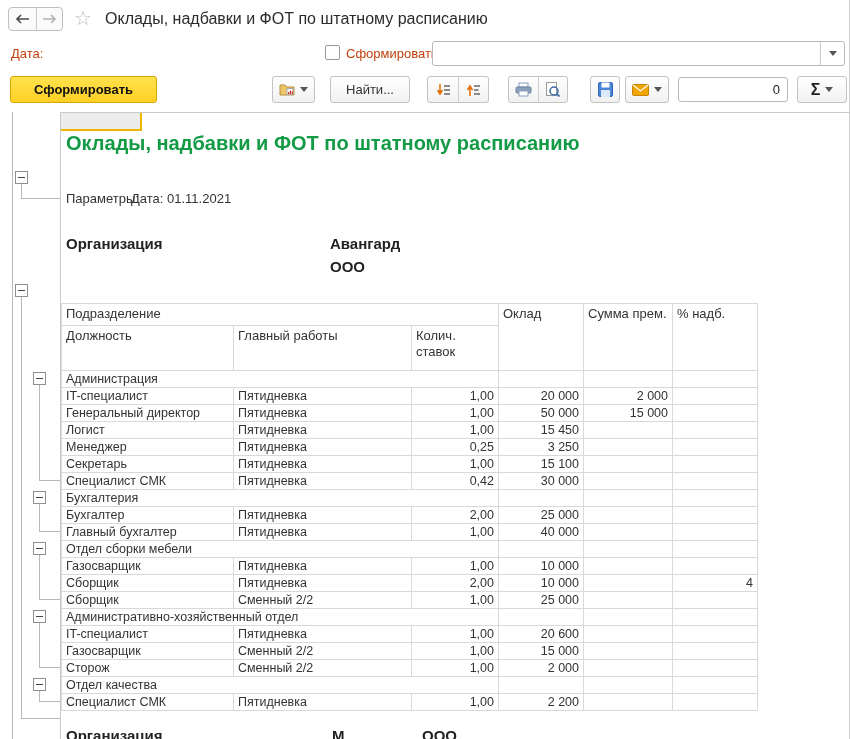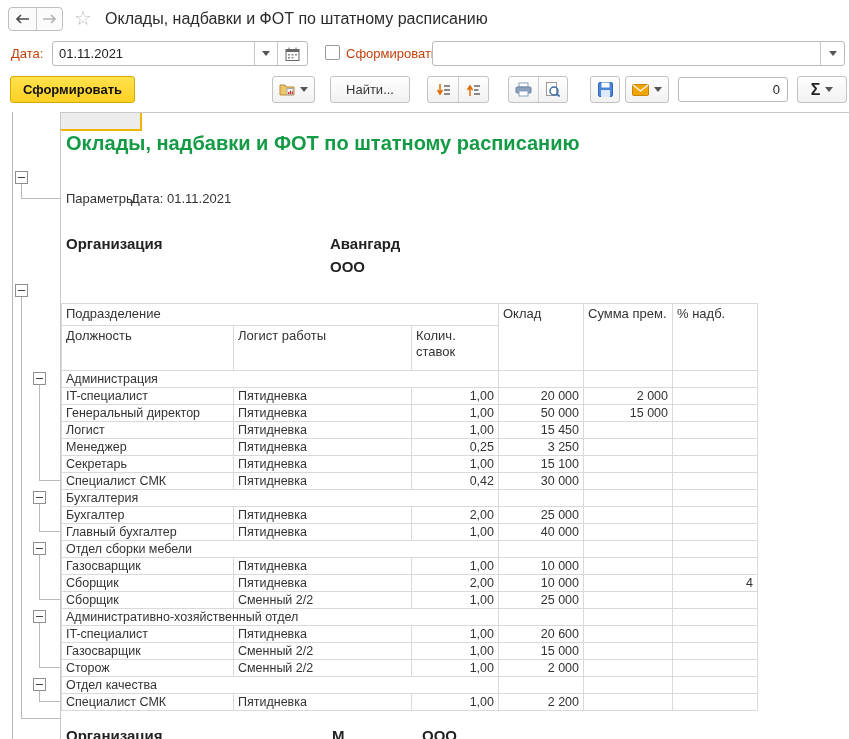--- a/index.html
+++ b/index.html
@@ -78,51 +78,30 @@
     <div class="navbtn">
       <svg width="15" height="10">
           <path d="M1 5 H13 M9 1 L13 5 L9 9" stroke="#b3b3b3" stroke-width="1.6" fill="none"></path>
         </svg>
     </div>
   </div>
   <div class="star">☆</div>
   <div class="wintitle">Оклады, надбавки и ФОТ по штатному расписанию</div>
 
   <div class="flabel" style="left:11px">Дата:</div>
-  <div class="combo" style="left:52px; width:256px">
-    <input value="01.11.2021" style="">
-    <div class="seg" style="width:23px">
-        <span class="caret"></span>
-      </div>
-    <div class="seg" style="width:30px">
-      <svg width="15" height="14">
-        <rect x="1" y="2.5" width="13" height="11" fill="#fff" stroke="#666"></rect>
-        <rect x="1" y="2.5" width="13" height="2.5" fill="#666"></rect>
-        <line x1="4" y1="0.5" x2="4" y2="3" stroke="#666"></line>
-          <line x1="11" y1="0.5" x2="11" y2="3" stroke="#666"></line>
-        <g fill="#888">
-            <rect x="3" y="7" width="2" height="1.5"></rect>
-            <rect x="6.5" y="7" width="2" height="1.5"></rect>
-            <rect x="10" y="7" width="2" height="1.5"></rect>
-            <rect x="3" y="10" width="2" height="1.5"></rect>
-            <rect x="6.5" y="10" width="2" height="1.5"></rect>
-          </g>
-      </svg>
-    </div>
-  </div>
   <div class="checkbox"></div>
   <div class="flabel" style="left:346px">Сформировать:</div>
   <div class="combo" style="left:432px; width:413px">
     <input value="" style="">
     <div class="seg" style="width:24px">
         <span class="caret"></span>
       </div>
   </div>
 
-  <div class="btn btn-yellow" style="left:10px; width:125px">Сформировать</div>
+  <div class="btn btn-yellow" style="left:10px; width:147px">Сформировать</div>
   <div class="btn" style="left:272px; width:43px">
     <svg width="16" height="15">
       <path d="M1 3 L6 3 L7.5 5 L15 5 L15 13 L1 13 Z" fill="#edc56a" stroke="#b98d3e"></path>
       <rect x="8" y="6.5" width="6" height="6" fill="#fff" stroke="#aaa"></rect>
       <g fill="#cc2a2a">
           <rect x="9" y="10" width="1.2" height="2"></rect>
           <rect x="10.8" y="8.7" width="1.2" height="3.3"></rect>
           <rect x="12.6" y="9.4" width="1.2" height="2.6"></rect>
         </g>
     </svg>
@@ -244,21 +223,21 @@
       </colgroup>
     <tbody>
         <tr class="hr1">
       <th colspan="3">Подразделение</th>
       <th rowspan="2">Оклад</th>
       <th rowspan="2">Сумма прем.</th>
       <th rowspan="2">% надб.</th>
     </tr>
     <tr class="hr2">
       <th>Должность</th>
-      <th>Логист работы</th>
+      <th>Главный работы</th>
       <th>Колич. ставок</th>
     </tr>
     </tbody>
       <tbody>
         <tr>
           <td class="c-group" colspan="3">Администрация</td>
           <td class="c-num"></td>
           <td class="c-num"></td>
           <td class="c-num"></td>
         </tr>

